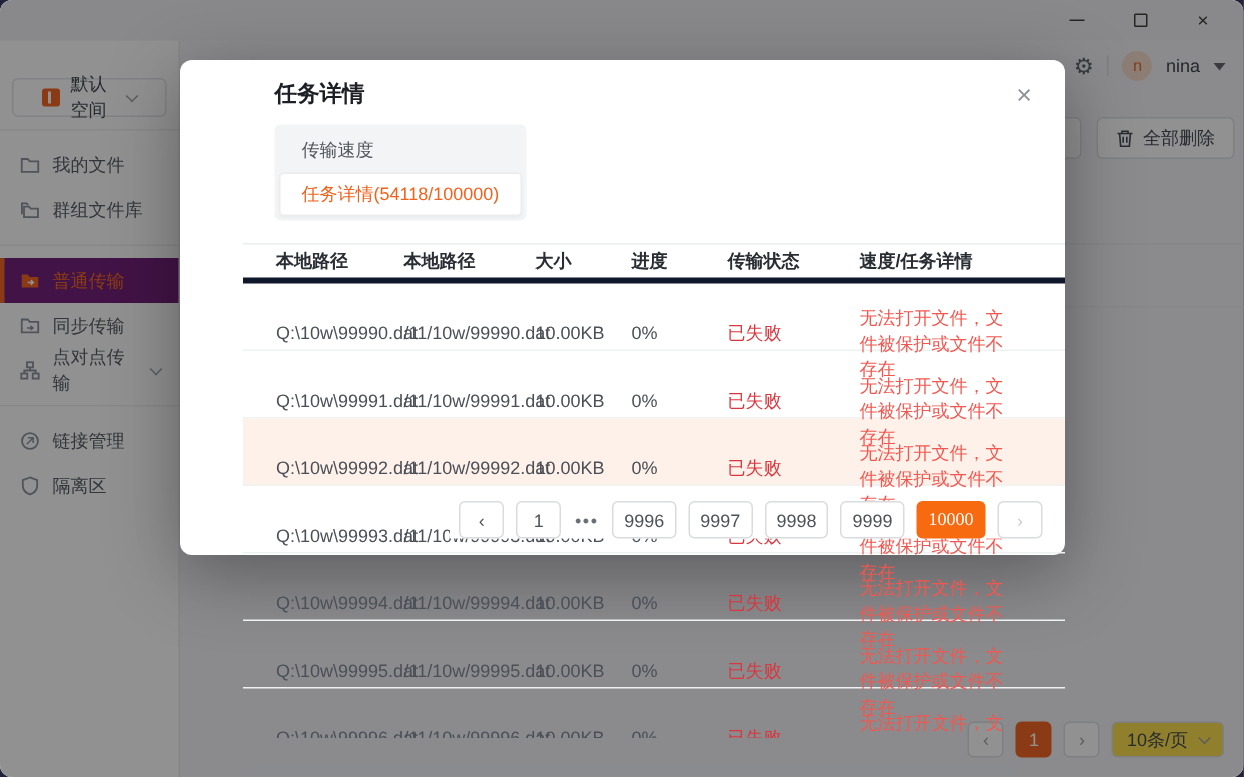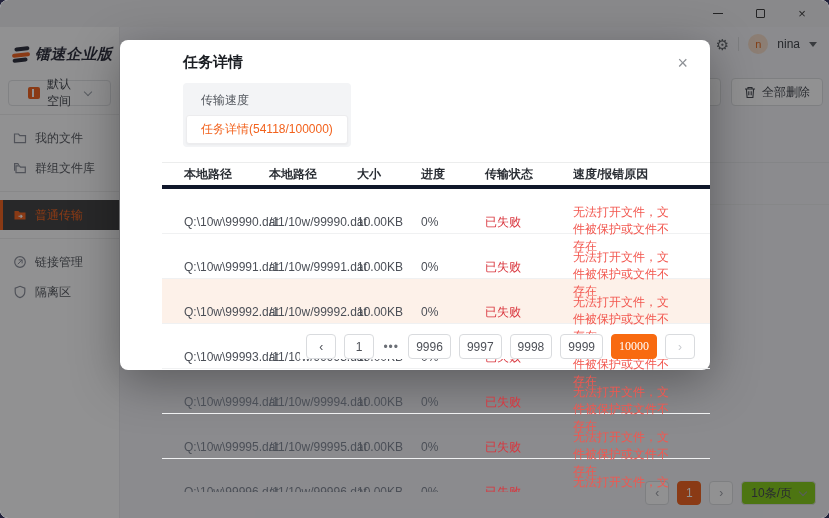--- a/index.html
+++ b/index.html
@@ -23,21 +23,21 @@
   .logo-icon i:nth-child(3){ width:15px; background:#2b2d3a; }
   .logo-text { font-size:15px; font-weight:bold; font-style:italic; color:#2b2d3a; letter-spacing:.5px; }
   .space-select { margin:12px 8px 6px 8px; height:26px; border:1px solid #e2e3e6; border-radius:4px; display:flex; align-items:center; gap:7px; padding:0 19px; background:#fff; }
   .space-icon { width:12px; height:12px; background:#f2621d; border-radius:2px; position:relative; }
   .space-icon::after { content:""; position:absolute; left:4px; top:2px; width:2px; height:8px; background:#fff; }
   .space-label { font-size:12px; color:#42464d; flex:1; }
   .chev { width:6px; height:6px; border-right:1.4px solid #9aa0a8; border-bottom:1.4px solid #9aa0a8; transform:rotate(45deg); margin-top:-3px; }
   .side-divider { height:1px; background:#efefef; margin:8px 0; }
   .nav-item { height:30px; display:flex; align-items:center; gap:8px; padding-left:13px; font-size:12px; color:#55585e; position:relative; cursor:pointer; }
   .nav-item svg { flex-shrink:0; }
-  .nav-item.active { color:#f2621d; background:#404040; }
+  .nav-item.active { color:#f2621d; background:#701a75; }
   .nav-item.active::before { content:""; position:absolute; left:0; top:0; bottom:0; width:3px; background:#f2621d; }
   .nav-chev { margin-left:auto; margin-right:12px; }
 
   .main { flex:1; position:relative; background:#f4f5f7; }
   .userbar { position:absolute; top:0; right:0; height:34px; display:flex; align-items:center; gap:9px; padding-right:12px; }
   .gear { font-size:15px; color:#5f6368; line-height:1; }
   .vdiv { width:1px; height:14px; background:#d9dadd; }
   .avatar { width:20px; height:20px; border-radius:50%; background:#f6ddc9; color:#e46a1f; font-size:11px; display:flex; align-items:center; justify-content:center; }
   .username { font-size:12px; color:#3c4046; }
   .caret { width:0; height:0; border-left:4px solid transparent; border-right:4px solid transparent; border-top:5px solid #5f6368; }
@@ -51,21 +51,21 @@
   .bg-row1 { padding:12px 0 12px 11px; border-bottom:1px solid #eceded; font-size:12px; }
   .bg-row2 { padding:10px 0 0 11px; }
   .pbar { width:96px; height:6px; background:#e3e4e6; border-radius:3px; overflow:hidden; }
   .pbar i { display:block; height:100%; width:17%; background:#8f9196; border-radius:3px; }
   .bg-stopped { font-size:12px; color:#9b9ea4; margin-top:6px; }
   .txt-red { color:#d9363e; }
 
   .bg-pagination { position:absolute; right:13px; bottom:13px; display:flex; align-items:center; gap:8px; }
   .pg-sm { width:24px; height:24px; border:1px solid #dcdee1; border-radius:4px; background:#fff; display:flex; align-items:center; justify-content:center; font-size:12px; color:#9b9ea4; }
   .pg-sm.cur { background:#f2621d; border-color:#f2621d; color:#fff; }
-  .pg-size { height:24px; border:1px solid #dcdee1; border-radius:4px; background:#84cc16; display:flex; align-items:center; gap:8px; padding:0 9px; font-size:12px; color:#42464d; }
+  .pg-size { height:24px; border:1px solid #dcdee1; border-radius:4px; background:#fde047; display:flex; align-items:center; gap:8px; padding:0 9px; font-size:12px; color:#42464d; }
 
   
   .overlay { position:absolute; inset:0; background:rgba(10,10,14,0.45); z-index:40; }
   .modal { position:absolute; left:120px; top:40px; width:590px; height:330px; background:#fff; border-radius:8px; box-shadow:0 12px 48px rgba(0,0,0,.35); z-index:60;padding-left:42px; }
   .modal-head { display:flex; align-items:center; justify-content:space-between; padding:13px 20px 0 21px; }
   .modal-title { font-size:15px; font-weight:bold; color:#1c1f24; }
   .modal-close { font-size:18px; color:#8f9297; line-height:1; cursor:pointer; padding:0 2px; }
   .tabs { display:inline-flex; background:#f3f4f6; border-radius:4px; padding:3px; margin:11px 0 0 21px;flex-direction:column; }
   .tab { font-size:12px; color:#51555c; padding:6px 15px; border-radius:3px; cursor:pointer; }
   .tab.active { background:#fff; border:1px solid #ececee; padding:5px 14px; color:#f2621d; box-shadow:0 1px 2px rgba(0,0,0,.04); }
@@ -98,28 +98,20 @@
         <span class="max-box"></span>
       </div>
     <div class="winbtn">
         <span>×</span>
       </div>
   </div>
 
   <div class="app">
 
     <div class="sidebar">
-      <div class="logo">
-        <span class="logo-icon">
-            <i></i>
-            <i></i>
-            <i></i>
-          </span>
-        <span class="logo-text">镭速企业版</span>
-      </div>
       <div class="space-select">
         <span class="space-icon"></span>
         <span class="space-label">默认空间</span>
         <span class="chev"></span>
       </div>
       <div class="side-divider"></div>
 
       <div class="nav-item">
         <svg width="14" height="14" viewBox="0 0 14 14" fill="none" stroke="#8a8e99" stroke-width="1.2">
             <path d="M1.5 3h4l1.3 1.6h5.7v7H1.5z"></path>
@@ -134,20 +126,37 @@
         <span>群组文件库</span>
       </div>
       <div class="side-divider"></div>
 
       <div class="nav-item active">
         <svg width="14" height="14" viewBox="0 0 14 14">
             <path d="M1.5 3h4l1.3 1.6h5.7v7H1.5z" fill="#f2621d"></path>
             <path d="M5.5 8.3h3.4M7.6 6.8l1.5 1.5-1.5 1.5" stroke="#fff" stroke-width="1.1" fill="none"></path>
           </svg>
         <span>普通传输</span>
+      </div>
+      <div class="nav-item">
+        <svg width="14" height="14" viewBox="0 0 14 14" fill="none" stroke="#8a8e99" stroke-width="1.2">
+            <path d="M1.5 3h4l1.3 1.6h5.7v7H1.5z"></path>
+            <path d="M5 8.6h4M7.3 7.2l1.7 1.4-1.7 1.4" stroke-width="1"></path>
+          </svg>
+        <span>同步传输</span>
+      </div>
+      <div class="nav-item">
+        <svg width="14" height="14" viewBox="0 0 14 14" fill="none" stroke="#8a8e99" stroke-width="1.2">
+            <rect x="5" y="1.5" width="4" height="3.4"></rect>
+            <rect x="1.2" y="9" width="4" height="3.4"></rect>
+            <rect x="8.8" y="9" width="4" height="3.4"></rect>
+            <path d="M7 5v2M3.2 9V7h7.6v2"></path>
+          </svg>
+        <span>点对点传输</span>
+        <span class="chev nav-chev"></span>
       </div>
       <div class="side-divider"></div>
 
       <div class="nav-item">
         <svg width="14" height="14" viewBox="0 0 14 14" fill="none" stroke="#8a8e99" stroke-width="1.2">
             <circle cx="7" cy="7" r="5.3"></circle>
             <path d="M4.8 9.2l4.4-4.4M5.6 4.9h3.5v3.5" stroke-width="1"></path>
           </svg>
         <span>链接管理</span>
       </div>
@@ -215,21 +224,21 @@
       <div class="tab">传输速度</div>
       <div class="tab active">任务详情(54118/100000)</div>
     </div>
 
     <div class="tgrid thead">
       <div class="hc">本地路径</div>
       <div class="hc">本地路径</div>
       <div class="hc">大小</div>
       <div class="hc">进度</div>
       <div class="hc">传输状态</div>
-      <div class="hc">速度/报错原因</div>
+      <div class="hc">速度/任务详情</div>
     </div>
 
     <div class="tbody">
       <div class="tgrid trow">
         <div>Q:\10w\99990.dat</div>
         <div>/11/10w/99990.dat</div>
         <div>10.00KB</div>
         <div>0%</div>
         <div class="cell-status">已失败</div>
         <div class="cell-reason">无法打开文件，文件被保护或文件不存在</div>

